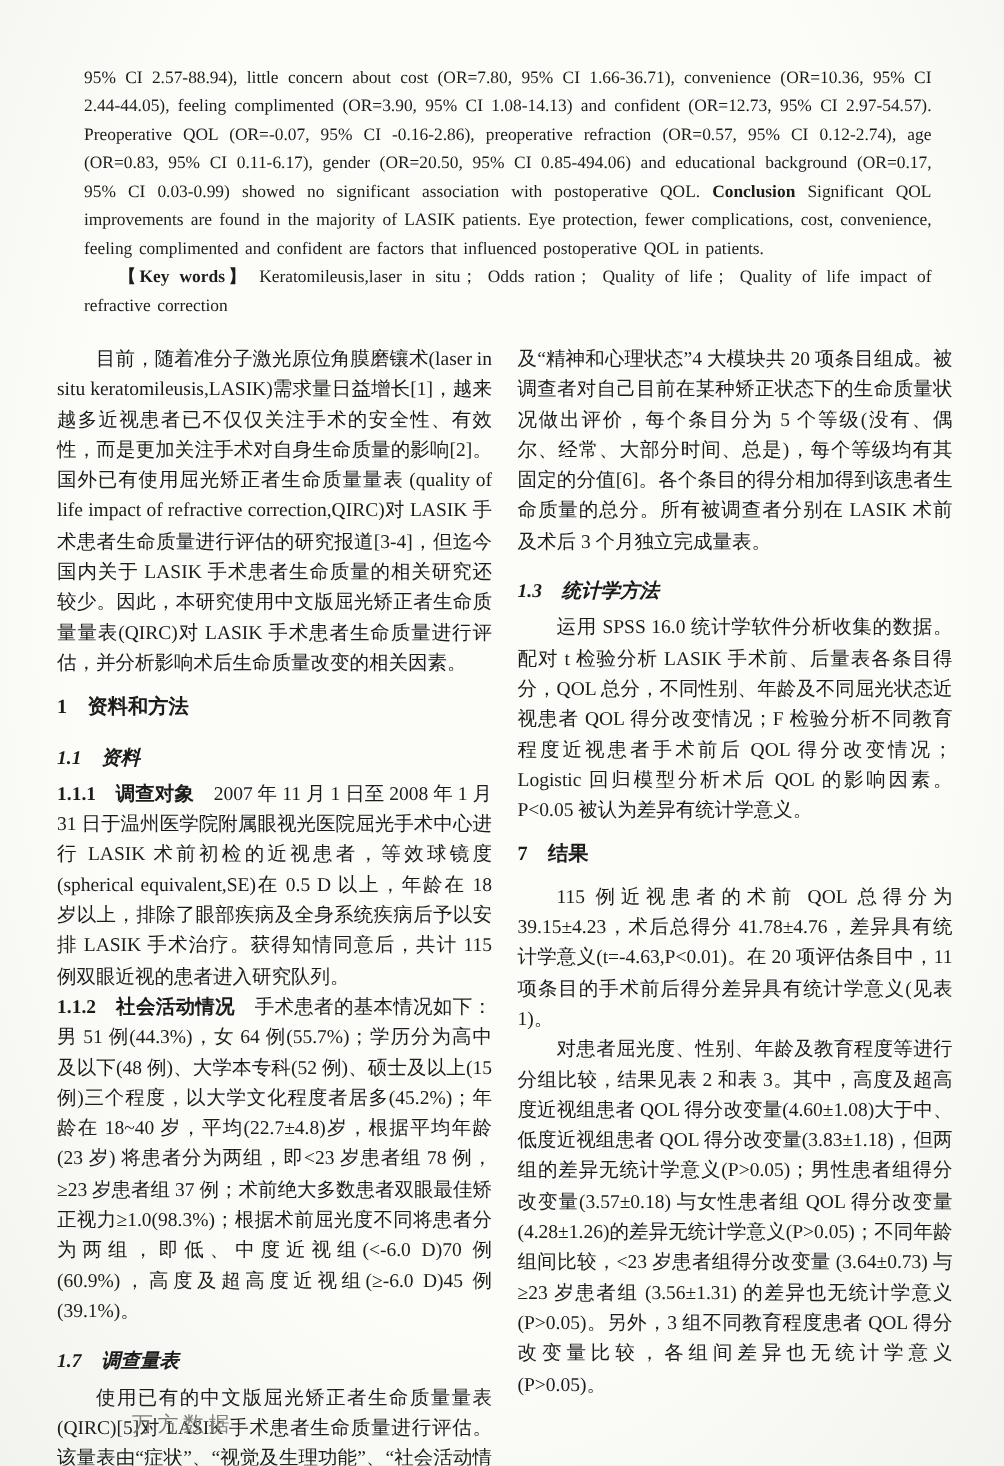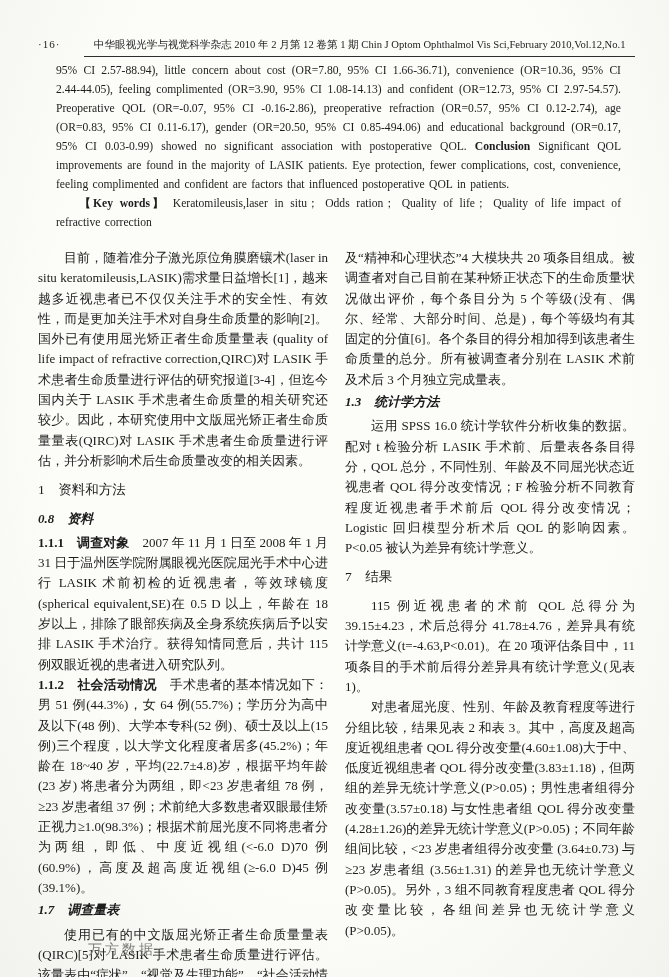--- a/index.html
+++ b/index.html
@@ -42,54 +42,50 @@
     display: flex; gap: 17px;
     margin-top: 16px;
     font-size: 13px;
     line-height: 20.3px;
     text-align: justify;
   }
   .col { flex: 1; min-width: 0; }
   .col p { margin: 0; }
   .indent { text-indent: 2em; }
   h3.sec {
-    font-size: 13.5px; font-weight: normal;
+    font-size: 13.5px; font-weight: bold;
     margin: 9px 0 8px 0;
   }
   h4.sub {
     font-size: 13px; font-weight: bold; font-style: italic;
-    margin: 2px 0 4px 0;
+    margin: 13px 0 4px 0;
   }
   .para-label { font-weight: bold; }
   .watermark {
     position: absolute; left: 88px; bottom: 18px;
     color: #7d7d7a; font-size: 14px; letter-spacing: 3px;
   }
 </style>
 </head>
 <body>
 
 <div class="page">
 
-  <header class="page-header">
-    <span class="page-num">·16·</span>
-    <span class="journal-line">中华眼视光学与视觉科学杂志 2010 年 2 月第 12 卷第 1 期 Chin J Optom Ophthalmol Vis Sci,February 2010,Vol.12,No.1</span>
-  </header>
 
   <section class="abstract">
     <p><span>95% CI 2.57-88.94), little concern about cost (OR=7.80, 95% CI 1.66-36.71), convenience (OR=10.36, 95% CI 2.44-44.05), feeling complimented (OR=3.90, 95% CI 1.08-14.13) and confident (OR=12.73, 95% CI 2.97-54.57). Preoperative QOL (OR=-0.07, 95% CI -0.16-2.86), preoperative refraction (OR=0.57, 95% CI 0.12-2.74), age (OR=0.83, 95% CI 0.11-6.17), gender (OR=20.50, 95% CI 0.85-494.06) and educational background (OR=0.17, 95% CI 0.03-0.99) showed no significant association with postoperative QOL. </span><b>Conclusion</b><span> Significant QOL improvements are found in the majority of LASIK patients. Eye protection, fewer complications, cost, convenience, feeling complimented and confident are factors that influenced postoperative QOL in patients.</span></p>
     <p class="keywords"><b>【Key words】</b><span> Keratomileusis,laser in situ；  Odds ration；  Quality of life；  Quality of life impact of refractive correction</span></p>
   </section>
 
   <main class="columns">
 
     <div class="col">
       <p class="indent">目前，随着准分子激光原位角膜磨镶术(laser in situ keratomileusis,LASIK)需求量日益增长[1]，越来越多近视患者已不仅仅关注手术的安全性、有效性，而是更加关注手术对自身生命质量的影响[2]。国外已有使用屈光矫正者生命质量量表 (quality of life impact of refractive correction,QIRC)对 LASIK 手术患者生命质量进行评估的研究报道[3-4]，但迄今国内关于 LASIK 手术患者生命质量的相关研究还较少。因此，本研究使用中文版屈光矫正者生命质量量表(QIRC)对 LASIK 手术患者生命质量进行评估，并分析影响术后生命质量改变的相关因素。</p>
       <h3 class="sec">1　资料和方法</h3>
-      <h4 class="sub">0.8　资料</h4>
+      <h4 class="sub">1.1　资料</h4>
       <p><span class="para-label">1.1.1　调查对象</span><span>　2007 年 11 月 1 日至 2008 年 1 月 31 日于温州医学院附属眼视光医院屈光手术中心进行 LASIK 术前初检的近视患者，等效球镜度(spherical equivalent,SE)在 0.5 D 以上，年龄在 18 岁以上，排除了眼部疾病及全身系统疾病后予以安排 LASIK 手术治疗。获得知情同意后，共计 115 例双眼近视的患者进入研究队列。</span></p>
       <p><span class="para-label">1.1.2　社会活动情况</span><span>　手术患者的基本情况如下：男 51 例(44.3%)，女 64 例(55.7%)；学历分为高中及以下(48 例)、大学本专科(52 例)、硕士及以上(15 例)三个程度，以大学文化程度者居多(45.2%)；年龄在 18~40 岁，平均(22.7±4.8)岁，根据平均年龄(23 岁) 将患者分为两组，即&lt;23 岁患者组 78 例，≥23 岁患者组 37 例；术前绝大多数患者双眼最佳矫正视力≥1.0(98.3%)；根据术前屈光度不同将患者分为两组，即低、中度近视组(&lt;-6.0 D)70 例 (60.9%)，高度及超高度近视组(≥-6.0 D)45 例(39.1%)。</span></p>
       <h4 class="sub">1.7　调查量表</h4>
       <p class="indent">使用已有的中文版屈光矫正者生命质量量表(QIRC)[5]对 LASIK 手术患者生命质量进行评估。该量表由“症状”、“视觉及生理功能”、“社会活动情况”</p>
     </div>
 
     <div class="col">
       <p>及“精神和心理状态”4 大模块共 20 项条目组成。被调查者对自己目前在某种矫正状态下的生命质量状况做出评价，每个条目分为 5 个等级(没有、偶尔、经常、大部分时间、总是)，每个等级均有其固定的分值[6]。各个条目的得分相加得到该患者生命质量的总分。所有被调查者分别在 LASIK 术前及术后 3 个月独立完成量表。</p>
       <h4 class="sub">1.3　统计学方法</h4>
       <p class="indent">运用 SPSS 16.0 统计学软件分析收集的数据。配对 t 检验分析 LASIK 手术前、后量表各条目得分，QOL 总分，不同性别、年龄及不同屈光状态近视患者 QOL 得分改变情况；F 检验分析不同教育程度近视患者手术前后 QOL 得分改变情况；Logistic 回归模型分析术后 QOL 的影响因素。P&lt;0.05 被认为差异有统计学意义。</p>

